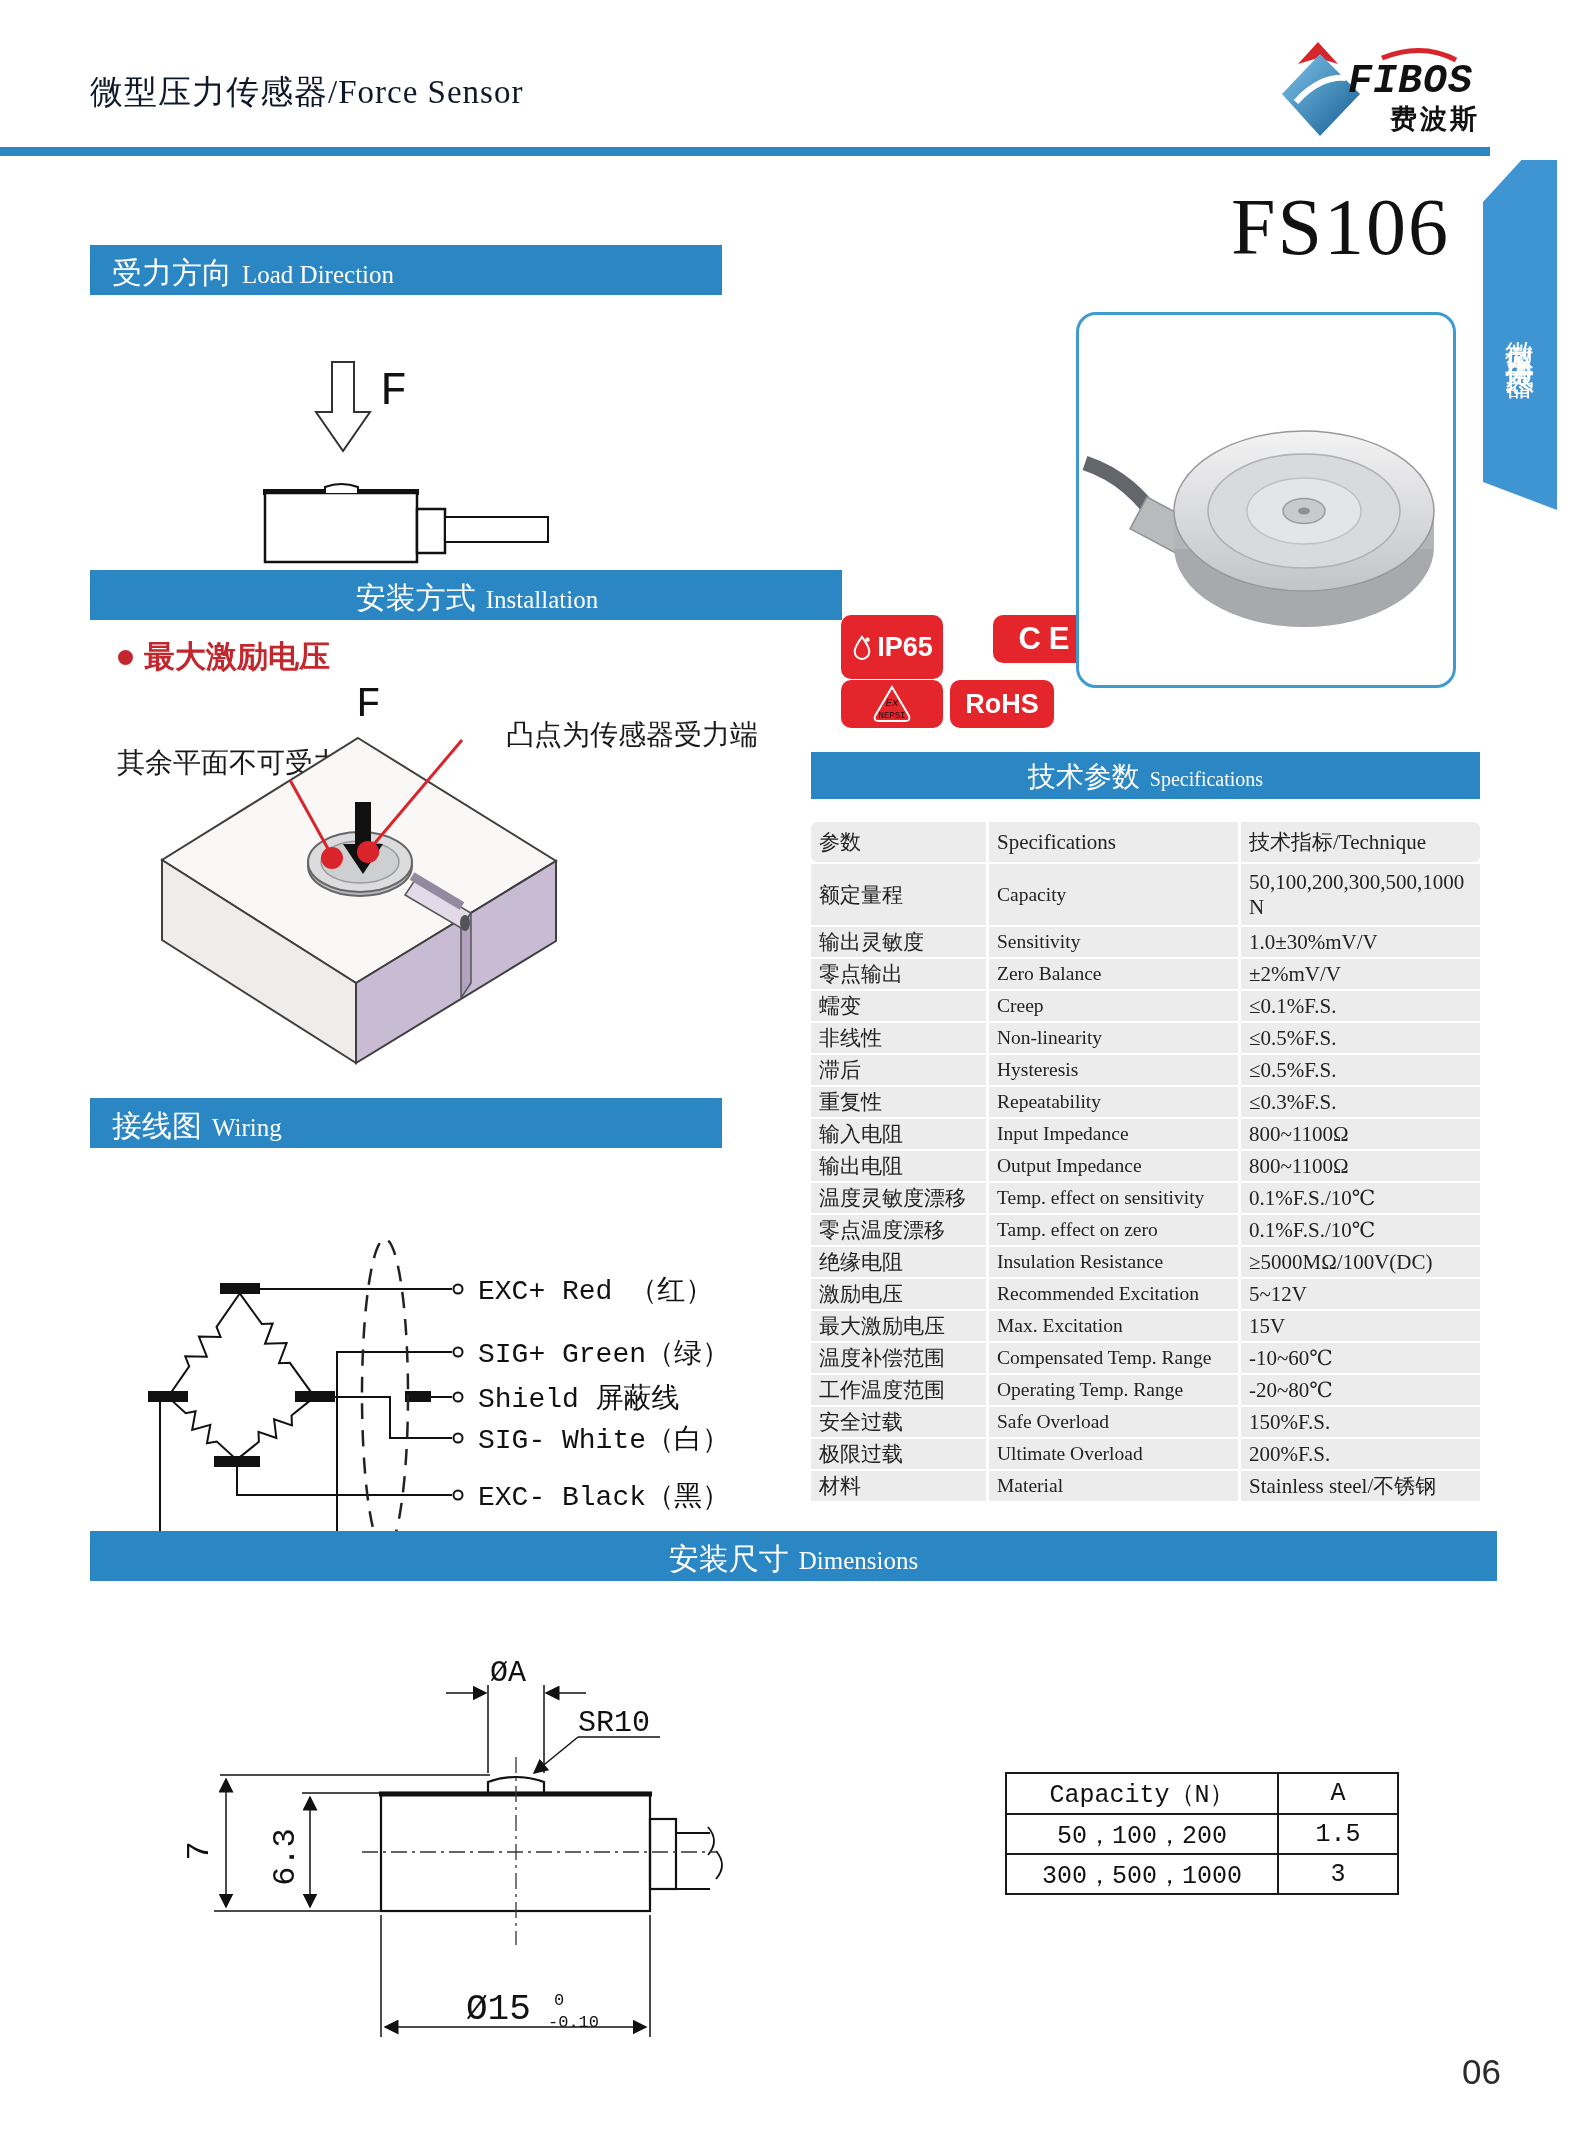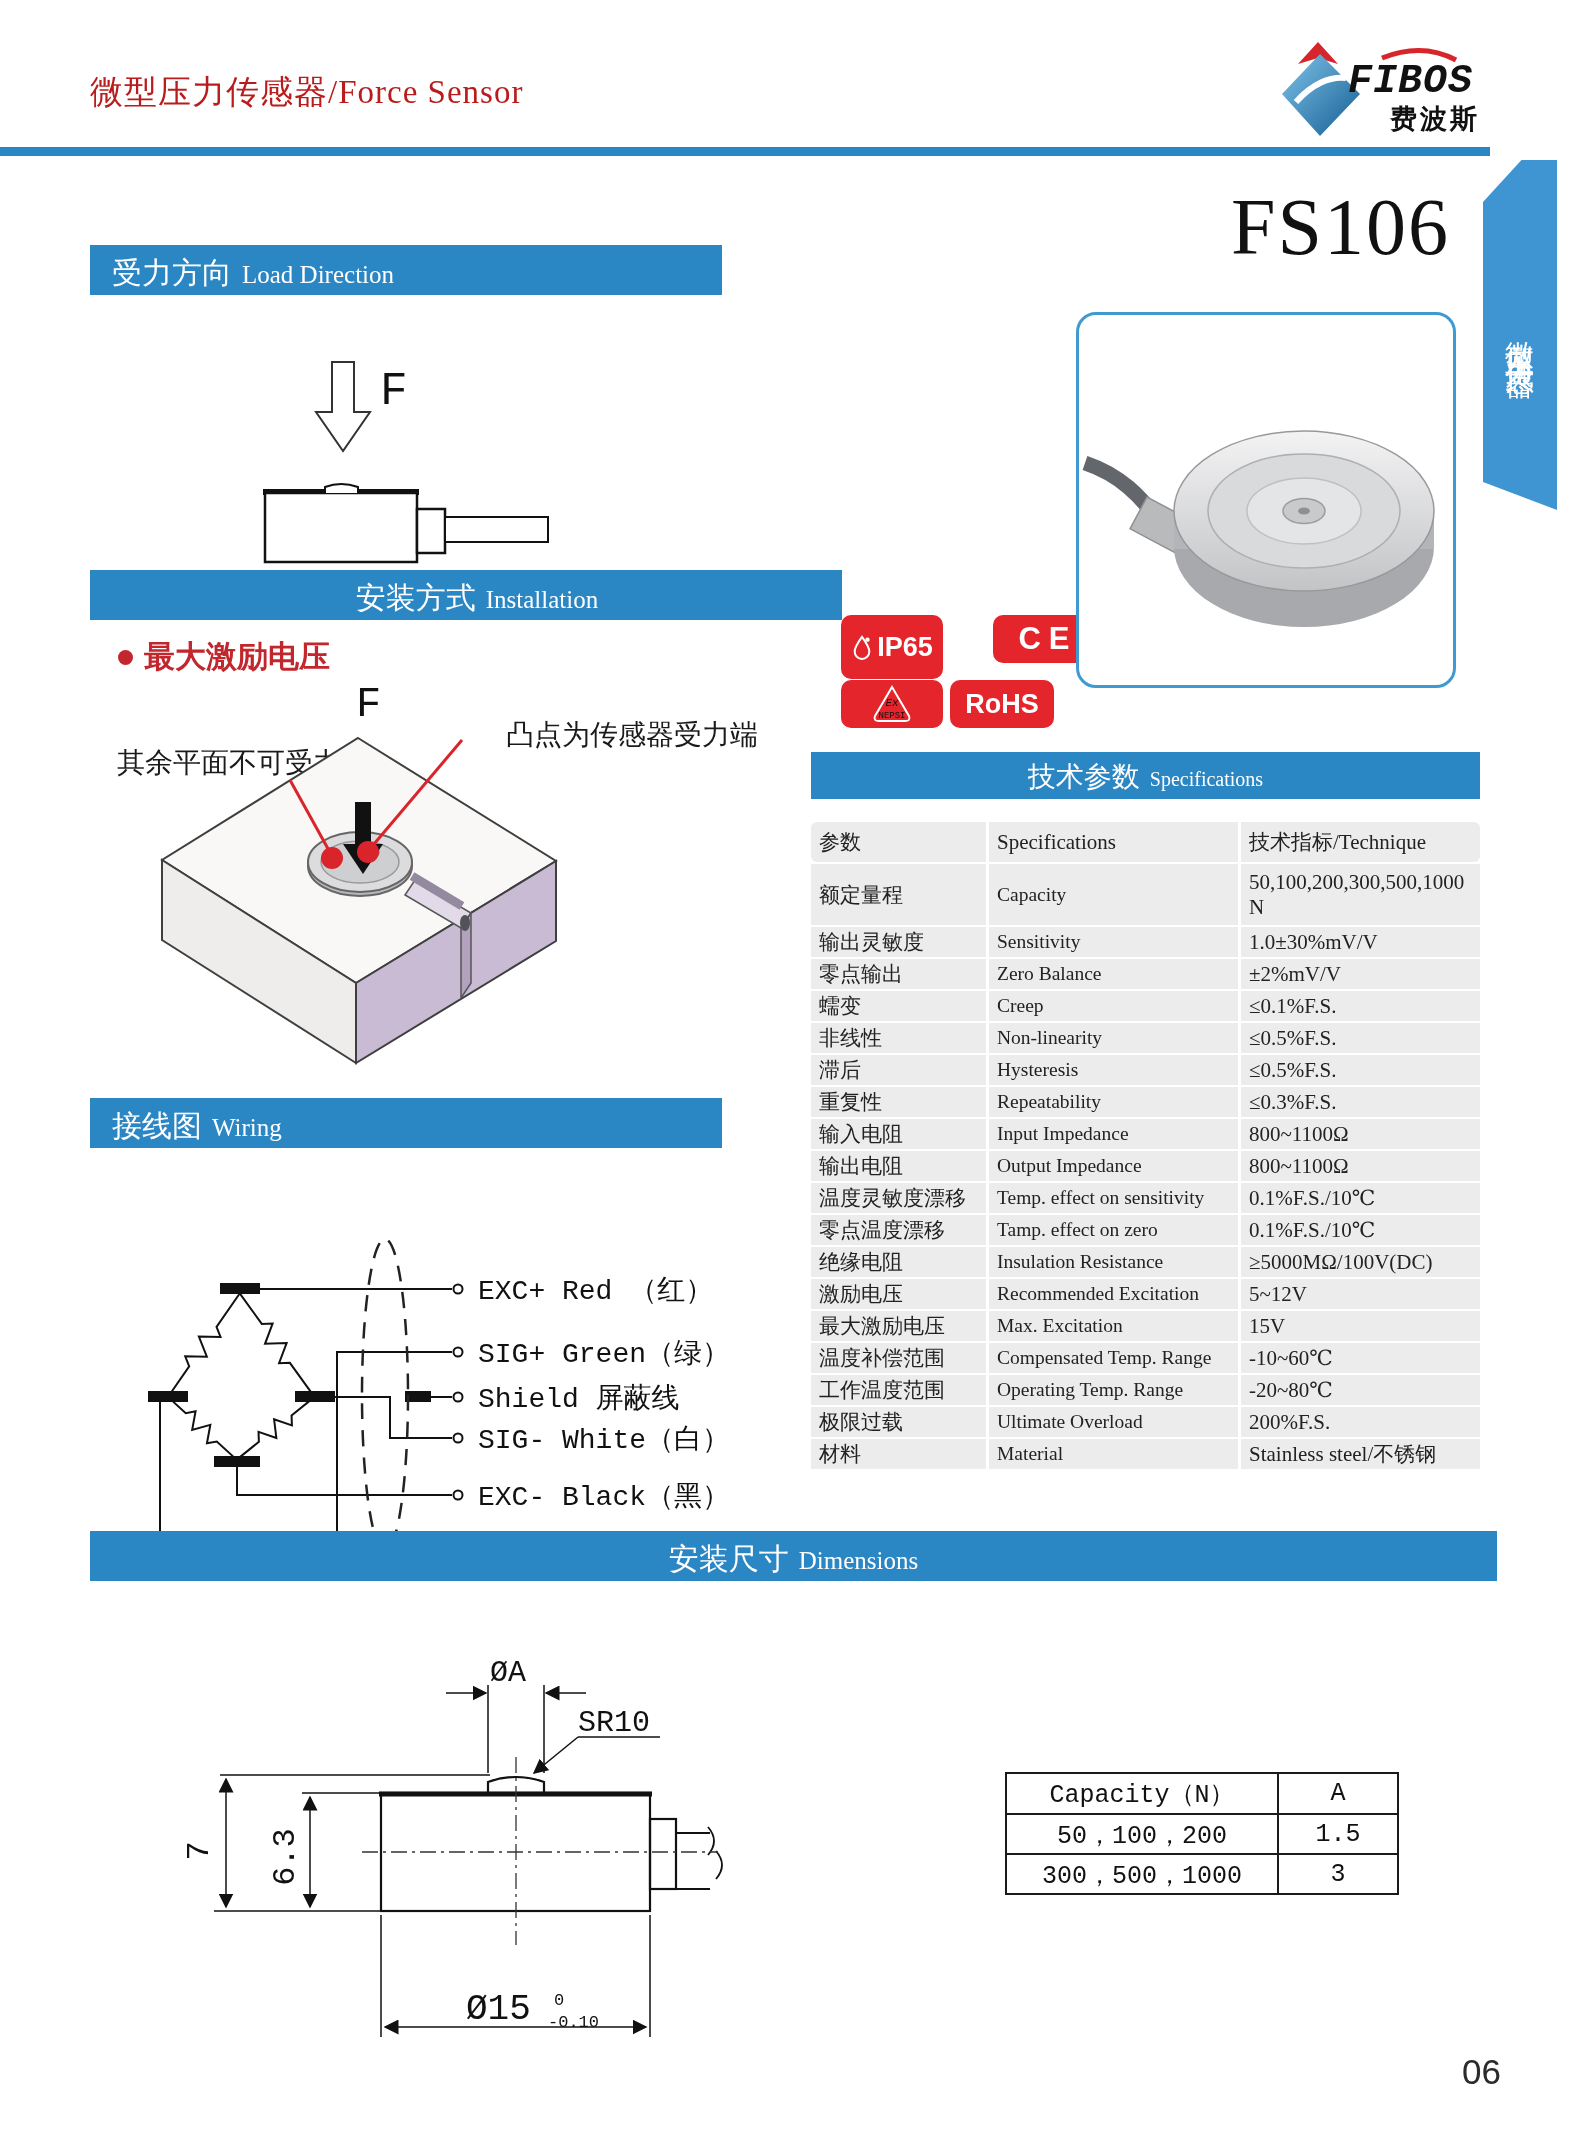--- a/index.html
+++ b/index.html
@@ -2,21 +2,21 @@
 <html><head>
 <meta charset="utf-8">
 <style>
   * { margin:0; padding:0; box-sizing:border-box; }
   html,body { background:#ffffff; }
   body { font-family:"Liberation Serif","DejaVu Serif",serif; color:#222; }
   .page { position:relative; width:1587px; height:2152px; background:#fff; overflow:hidden; }
   .abs { position:absolute; }
 
   
-  .doc-title { left:90px; top:70px; font-size:33px; color:#b91c1c; letter-spacing:1px; }
+  .doc-title { left:90px; top:70px; font-size:33px; color:#0f172a; letter-spacing:1px; }
   .blue-rule { left:0; top:147px; width:1490px; height:9px; background:#2b86c4; }
 
   
   .ribbon { left:1483px; top:160px; width:74px; height:350px; background:#3e95d1;
             clip-path:polygon(52% 0, 100% 0, 100% 100%, 0 92%, 0 12%);
             display:flex; flex-direction:column; align-items:center; justify-content:center; }
   .ribbon span { color:#fff; font-size:29px; line-height:34px; }
 
   .model-no { left:1140px; top:182px; width:310px; text-align:right; font-size:80px; color:#111; letter-spacing:2px; }
 
@@ -283,20 +283,25 @@
       </div>
     <div class="srow">
         <div class="sc sc1">温度补偿范围</div>
         <div class="sc sc2">Compensated Temp. Range</div>
         <div class="sc sc3">-10~60℃</div>
       </div>
     <div class="srow">
         <div class="sc sc1">工作温度范围</div>
         <div class="sc sc2">Operating Temp. Range</div>
         <div class="sc sc3">-20~80℃</div>
+      </div>
+    <div class="srow">
+        <div class="sc sc1">安全过载</div>
+        <div class="sc sc2">Safe Overload</div>
+        <div class="sc sc3">150%F.S.</div>
       </div>
     <div class="srow">
         <div class="sc sc1">极限过载</div>
         <div class="sc sc2">Ultimate Overload</div>
         <div class="sc sc3">200%F.S.</div>
       </div>
     <div class="srow">
         <div class="sc sc1">材料</div>
         <div class="sc sc2">Material</div>
         <div class="sc sc3">Stainless steel/不锈钢</div>

